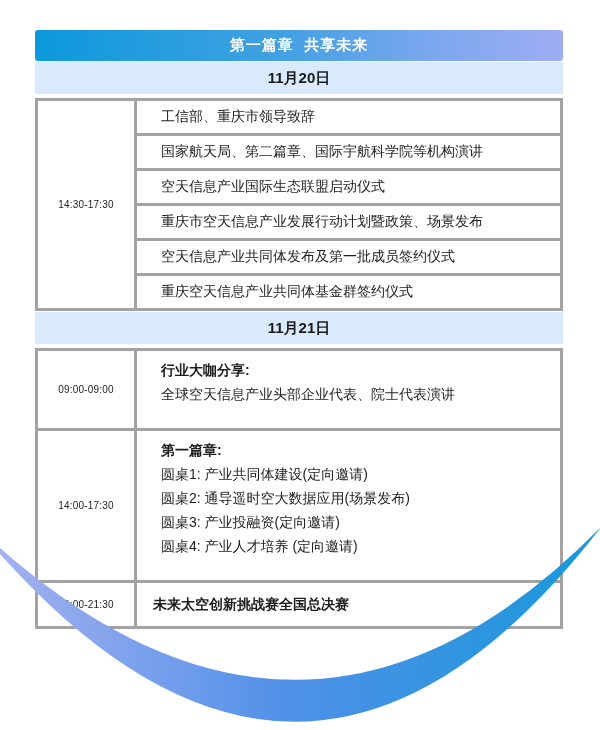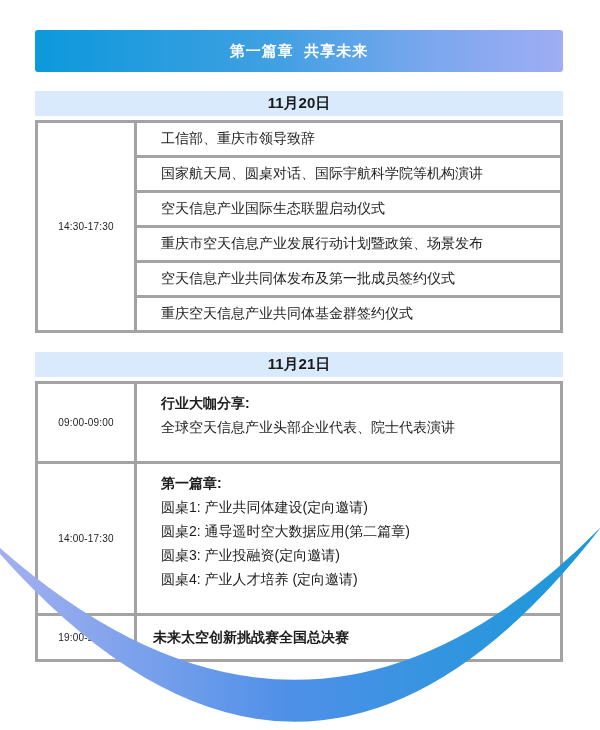--- a/index.html
+++ b/index.html
@@ -7,33 +7,33 @@
     width: 600px; height: 730px;
     background: #ffffff;
     overflow: hidden;
     font-family: "Liberation Sans", "DejaVu Sans", sans-serif;
   }
   .page { position: relative; width: 600px; height: 730px; background: #ffffff; }
 
   .agenda { position: absolute; left: 35px; top: 30px; width: 528px; z-index: 1; }
 
   .chapter-bar {
-    height: 42px;
+    height: 31px;
     border-radius: 3px;
     background: linear-gradient(90deg, #0c99dc 0%, #3fa0e2 45%, #7ba7ee 75%, #9fadf4 100%);
     color: #ffffff;
     font-size: 15px;
     font-weight: bold;
     letter-spacing: 1px;
     display: flex; align-items: center; justify-content: center;
     white-space: pre;
   }
   .date-bar {
-    margin-top: 19px;
-    height: 25px;
+    margin-top: 1px;
+    height: 32px;
     background: #d9eafc;
     color: #1a1a1a;
     font-size: 15px;
     font-weight: bold;
     display: flex; align-items: center; justify-content: center;
   }
   .sched {
     margin-top: 4px;
     width: 528px;
     border-collapse: collapse;
@@ -84,21 +84,21 @@
     <div class="date-bar">
       <span>11月20日</span>
     </div>
     <table class="sched">
       <tbody>
           <tr>
         <td class="time" rowspan="6">14:30-17:30</td>
         <td class="item">工信部、重庆市领导致辞</td>
       </tr>
       <tr>
-        <td class="item">国家航天局、圆桌对话、国际宇航科学院等机构演讲</td>
+        <td class="item">国家航天局、第二篇章、国际宇航科学院等机构演讲</td>
       </tr>
       <tr>
         <td class="item">空天信息产业国际生态联盟启动仪式</td>
       </tr>
       <tr>
         <td class="item">重庆市空天信息产业发展行动计划暨政策、场景发布</td>
       </tr>
       <tr>
         <td class="item">空天信息产业共同体发布及第一批成员签约仪式</td>
       </tr>
@@ -118,21 +118,21 @@
         <td class="multi">
           <div class="b">行业大咖分享:</div>
           <div>全球空天信息产业头部企业代表、院士代表演讲</div>
         </td>
       </tr>
       <tr>
         <td class="time">14:00-17:30</td>
         <td class="multi">
           <div class="b">第一篇章:</div>
           <div>圆桌1: 产业共同体建设(定向邀请)</div>
-          <div>圆桌2: 通导遥时空大数据应用(第二篇章)</div>
+          <div>圆桌2: 通导遥时空大数据应用(场景发布)</div>
           <div>圆桌3: 产业投融资(定向邀请)</div>
           <div>圆桌4: 产业人才培养 (定向邀请)</div>
         </td>
       </tr>
       <tr>
         <td class="time">19:00-21:30</td>
         <td class="single b">未来太空创新挑战赛全国总决赛</td>
       </tr>
     </tbody>
       </table>

